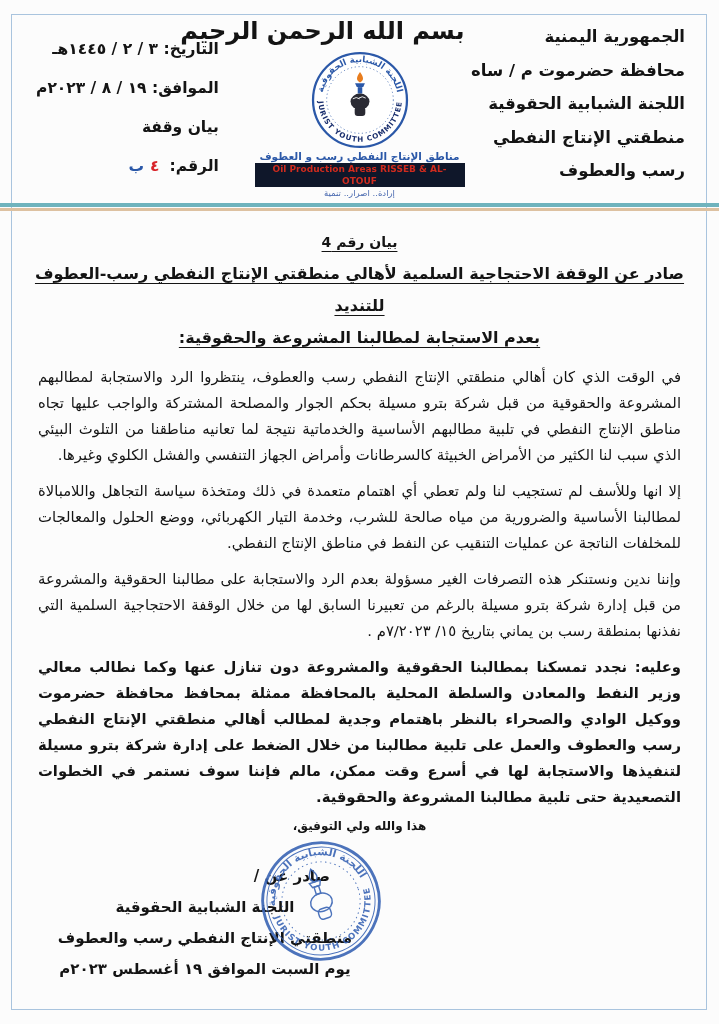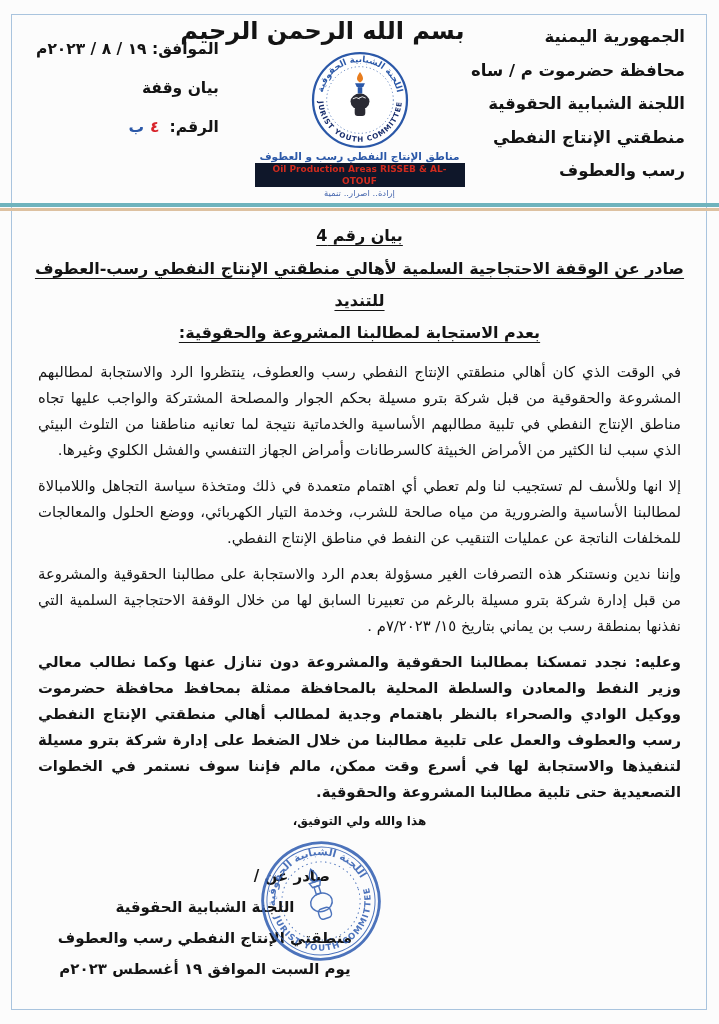--- a/index.html
+++ b/index.html
@@ -21,21 +21,21 @@
   .logo-sub-en{color:#cf2b1e;font-weight:bold;font-size:9px;background:#0f172a;display:inline-block;padding:0 3px;line-height:12px;direction:ltr;}
   .logo-motto{color:#4a6ab0;font-size:8.5px;line-height:11px;}
 
   
   .divider{position:absolute;top:203px;left:0;width:719px;}
   .divider .teal{height:4px;background:#6fb3bd;}
   .divider .tan{height:3px;background:#ddc1a1;margin-top:1px;}
 
   
   main{position:absolute;top:222px;left:30px;right:30px;}
-  .title{text-align:center;font-weight:bold;font-size:16px;text-decoration:underline;text-underline-offset:4px;margin:4px 0 8px;}
+  .title{text-align:center;font-weight:bold;font-size:14px;text-decoration:underline;text-underline-offset:4px;margin:12px 0 8px;}
   .subtitle-line{text-align:center;font-weight:bold;font-size:16px;line-height:32px;}
   .subtitle-line span{text-decoration:underline;text-underline-offset:4px;}
   .para{font-size:14.8px;line-height:26px;text-align:justify;margin:10px 8px 0;}
   .para.bold{font-weight:bold;}
   .closing{text-align:center;font-weight:bold;font-size:12px;margin-top:9px;}
 
   
   .signature{position:absolute;top:836px;left:40px;width:330px;font-weight:bold;font-size:15px;line-height:31px;text-align:center;}
   .sig-issued{text-align:right;padding-right:40px;margin-top:25px;}
   .stamp{position:absolute;left:258px;top:836px;width:126px;height:130px;opacity:.9;}
@@ -75,20 +75,21 @@
         <rect x="59" y="75" width="14" height="12" rx="4" fill="#2a2a33"></rect>
         <path d="M56.5 64.5q4.5 -3.5 9 0 M64.5 63.5q4.5 -3.5 9 0" stroke="#ffffff" stroke-width="1.2" fill="none"></path>
       </g>
     </svg>
     <div class="logo-sub-ar">مناطق الإنتاج النفطي رسب و العطوف</div>
     <div class="logo-sub-en">Oil Production Areas RISSEB &amp; AL- OTOUF</div>
     <div class="logo-motto">إرادة.. اصرار.. تنمية</div>
   </div>
 
   <div class="hdr-left">
+    <div>التاريخ: ٣ / ٢ / ١٤٤٥هـ</div>
     <div>الموافق: ١٩ / ٨ / ٢٠٢٣م</div>
     <div>بيان وقفة</div>
     <div>
       <span>الرقم:</span><span class="num-red">٤</span><span class="num-blue">ب</span>
     </div>
   </div>
 
   <div class="divider">
     <div class="teal"></div>
     <div class="tan"></div>

